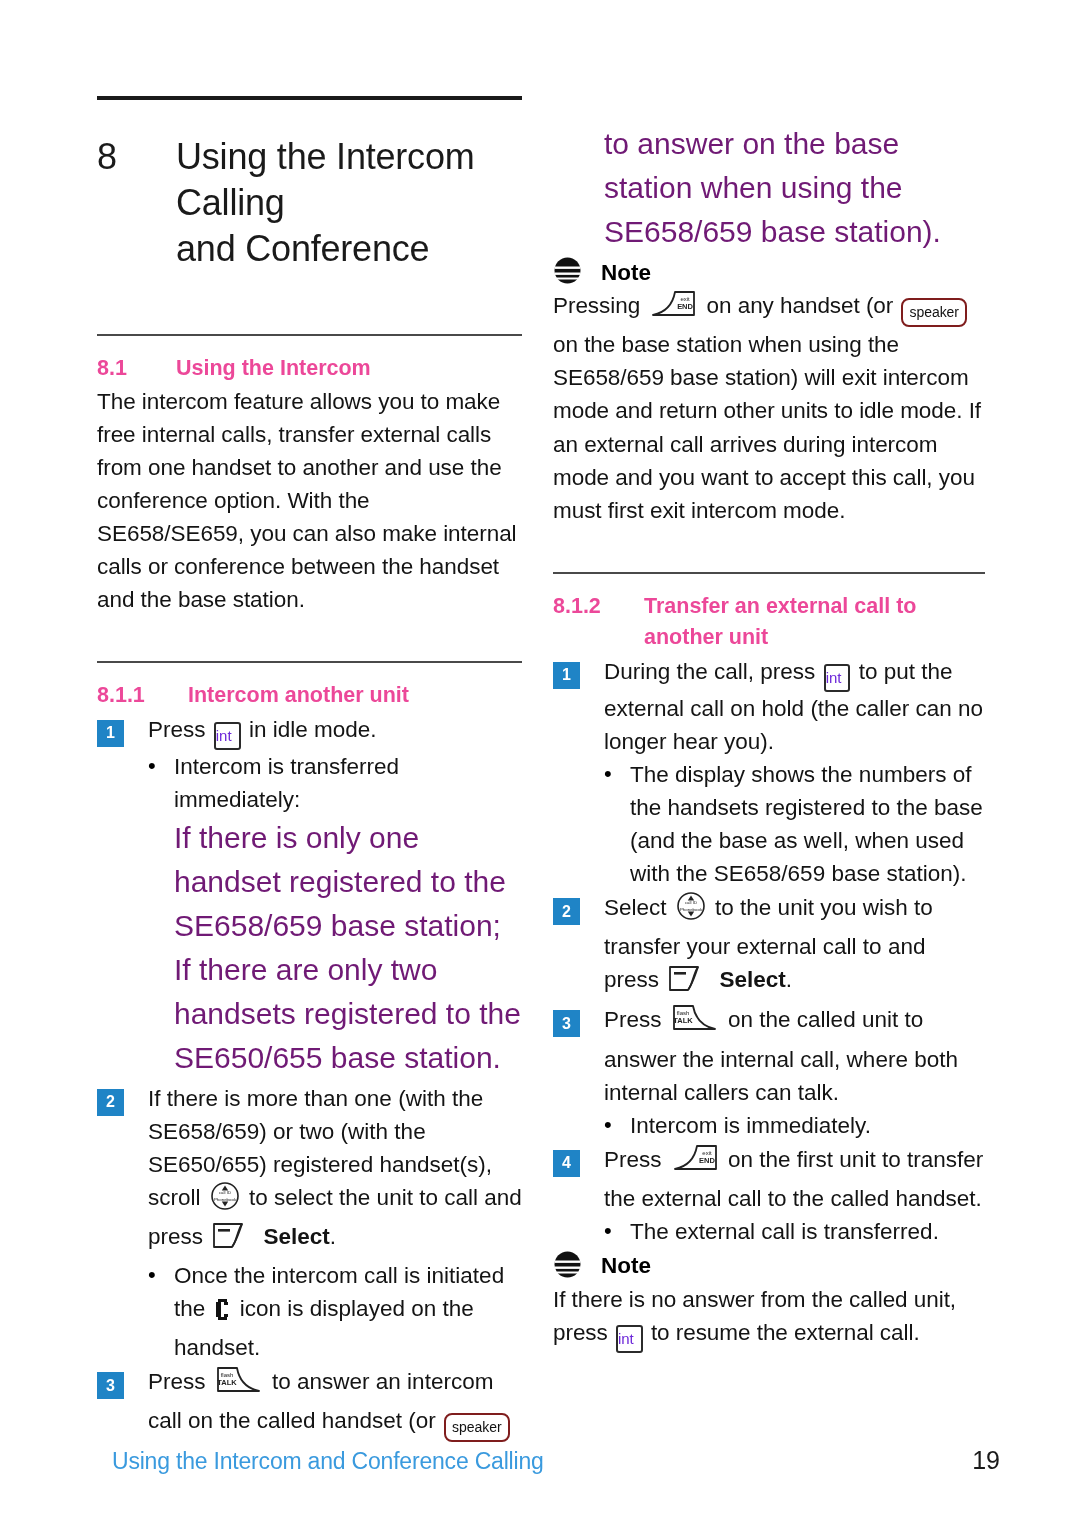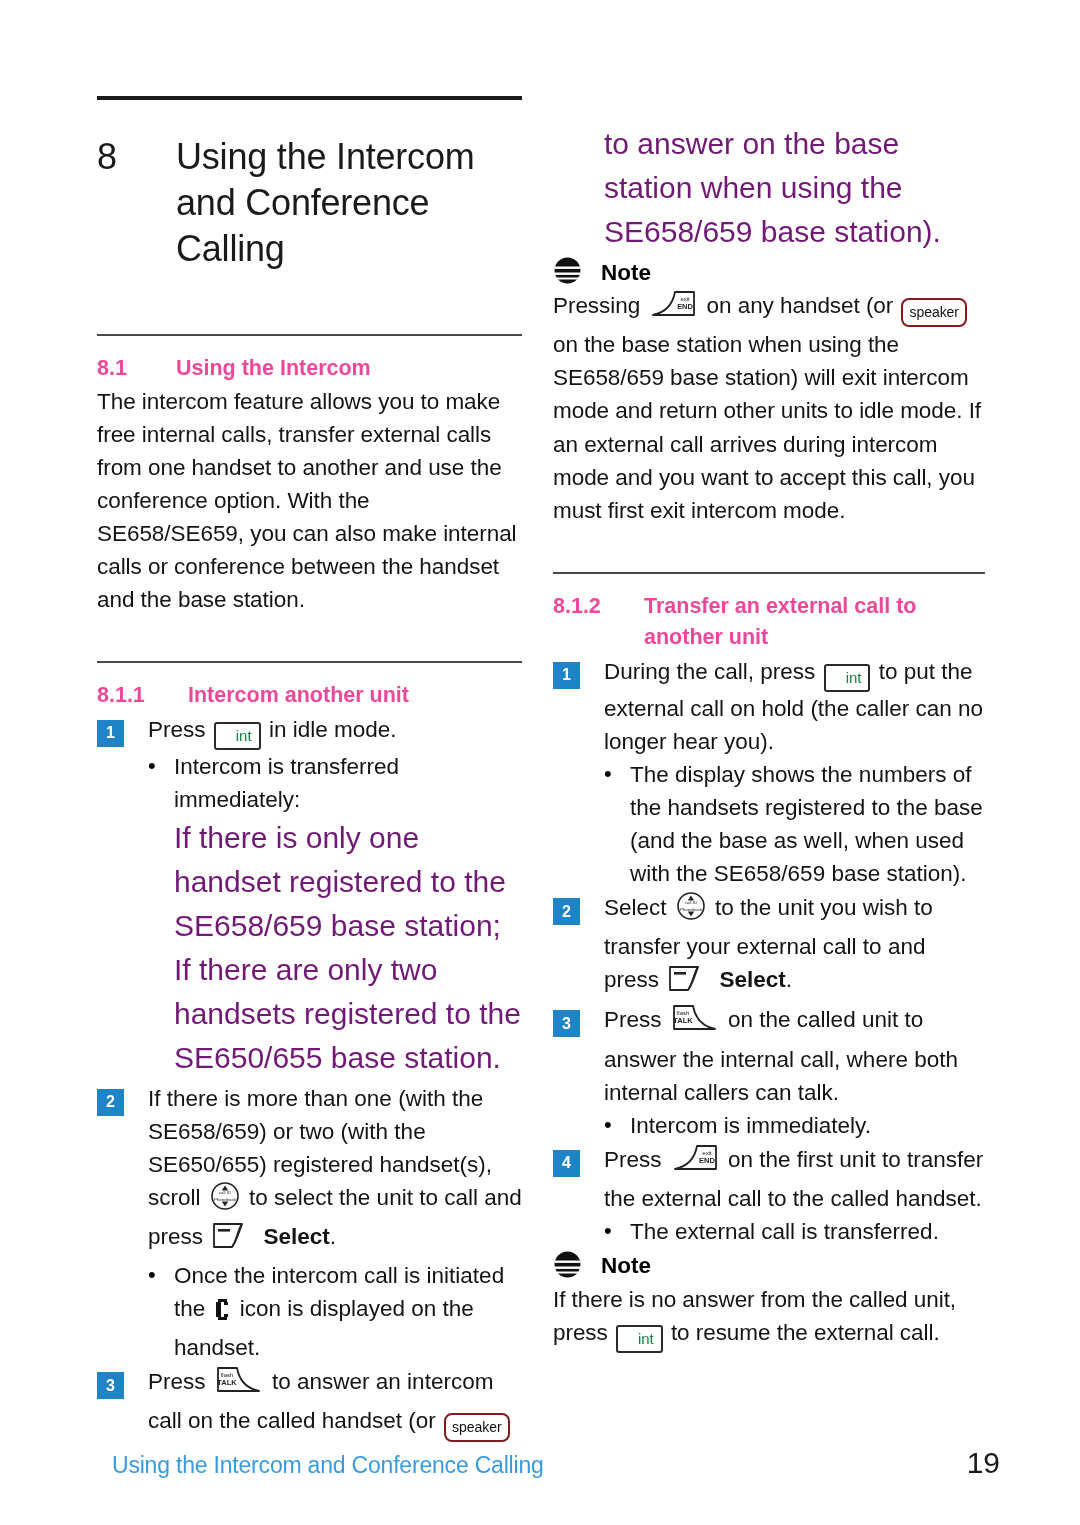--- a/index.html
+++ b/index.html
@@ -64,52 +64,52 @@
   
   .note { display:flex; align-items:center; margin:2px 0 0 0; }
   .note-label { font-weight:bold; font-size:22.5px; margin-left:19px; }
 
   
   .key {
     display:inline-block; vertical-align:-4px;
   }
   .key-int {
     border:2px solid #2b2b2b; border-radius:3px;
-    font-size:15px; line-height:1; padding:4px 7px 5px 20px;
+    font-size:15px; line-height:1; padding:4px 7px 5px 0;
     font-family:"Liberation Sans", sans-serif;
-    background:#fff; color:#15803d; margin:0 2px;
+    background:#fff; color:#6d28d9; margin:0 2px;
   }
   .key-speaker {
     border:2px solid #7f1d1d; border-radius:8px;
     font-size:14px; line-height:1; padding:5px 6px 6px 6px;
     background:#fff; color:#111; margin:0 2px;
   }
   .ico { display:inline-block; vertical-align:-6px; margin:0 3px; }
 
   
   .footer { position:absolute; left:112px; top:1446px; width:888px;
             display:flex; align-items:baseline; justify-content:space-between; }
   .footer-text { font-size:23px; color:#3a9ade; letter-spacing:-0.2px; }
-  .footer-page { font-size:30px; color:#1a1a1a; }
+  .footer-page { font-size:25px; color:#1a1a1a; }
 </style>
 </head>
 <body>
 
 <div class="page">
 
   <div class="col-left">
 
     <div class="rule-thick"></div>
 
     <div class="chapter">
       <div class="chapter-num">8</div>
       <div class="chapter-title">
         <div>Using the Intercom</div>
+        <div>Calling</div>
         <div>and Conference</div>
-        <div>Calling</div>
       </div>
     </div>
 
     <div style="height:62px"></div>
     <div class="rule-thin"></div>
     <div style="height:17px"></div>
 
     <div class="sec-head">
       <span class="sec-num w1">8.1</span>
       <span class="sec-text">Using the Intercom</span>

